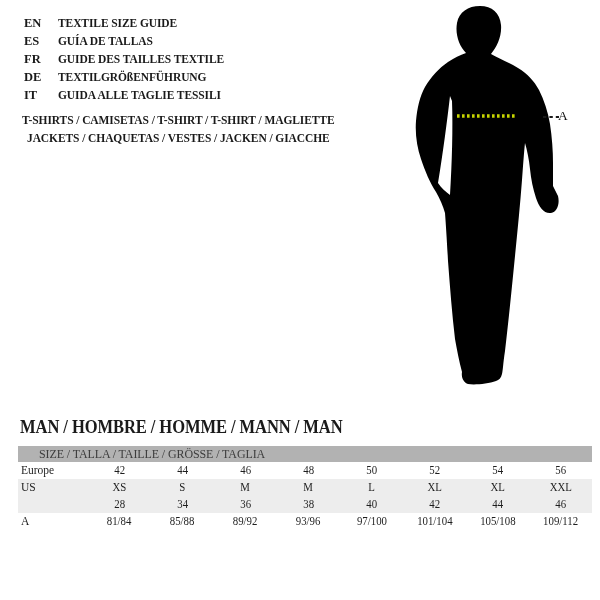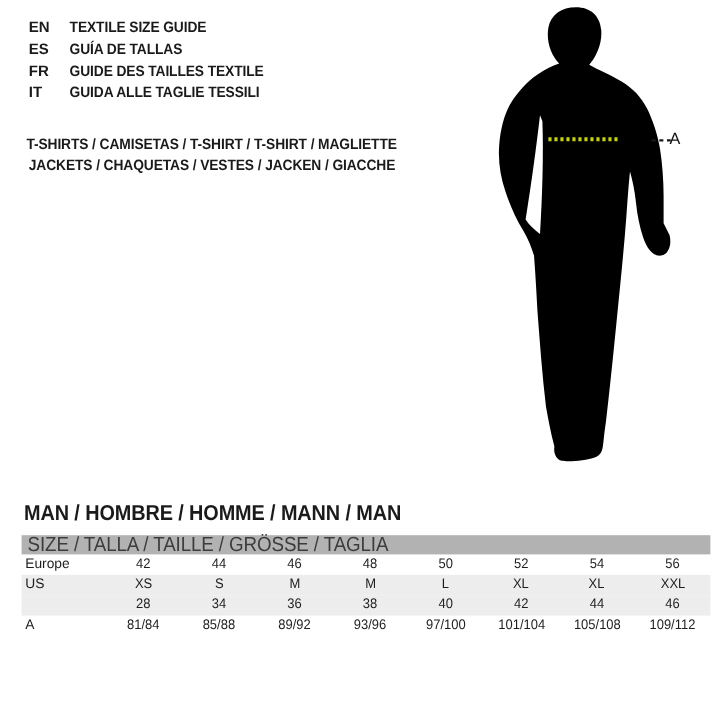--- a/index.html
+++ b/index.html
@@ -1,19 +1,19 @@
 <!DOCTYPE html>
 <html><head>
 <meta charset="utf-8">
 <style>
   * { margin:0; padding:0; box-sizing:border-box; }
   html,body { background:#fff; }
   .stage {
     position:relative; width:600px; height:600px; background:#ffffff;
-    font-family:Liberation Sans, sans-serif; color:#1a1a1a; overflow:hidden;
+    font-family:Liberation Serif, serif; color:#1a1a1a; overflow:hidden;
   }
   .cond { display:inline-block; transform:scaleX(0.92); transform-origin:0 50%; white-space:nowrap; letter-spacing:-0.1px; }
   .condc { display:inline-block; transform:scaleX(0.94); transform-origin:50% 50%; white-space:nowrap; }
 
   
   .lang-block { position:absolute; left:24px; top:14px; }
   .lang-row { display:flex; height:18px; line-height:18px; font-size:12.5px; font-weight:bold; }
   .lang-code { width:34px; }
 
   
@@ -26,21 +26,21 @@
     position:absolute; left:558px; top:108px; font-size:13.5px; font-weight:400; color:#111;
   }
 
   
   .section-title { position:absolute; left:20px; top:420px; font-size:18px; font-weight:bold; height:15px; line-height:15px; }
 
   
   .size-table { position:absolute; left:18px; top:446px; width:574px; font-size:11.5px; }
   .tbl-header {
     height:16px; line-height:16px; background:#b2b2b2; color:#3c3c3c;
-    padding-left:5px; font-size:17px;
+    padding-left:21px; font-size:13px;
   }
   .tbl-row { display:flex; height:17px; line-height:17px; color:#1e1e1e; }
   .tbl-row.shaded { background:#ededed;justify-content:flex-end; }
   .tbl-label { width:70px; padding-left:3px; }
   .tbl-cell { flex:1 1 0; text-align:center; }
 
   
   .footnote { position:absolute; left:20px; top:550px; font-size:12.5px; font-weight:bold; height:15px; line-height:15px; }
 </style>
 </head>
@@ -53,20 +53,24 @@
       <span class="lang-code">EN</span>
       <span class="cond">TEXTILE SIZE GUIDE</span>
     </div>
     <div class="lang-row">
       <span class="lang-code">ES</span>
       <span class="cond">GUÍA DE TALLAS</span>
     </div>
     <div class="lang-row">
       <span class="lang-code">FR</span>
       <span class="cond">GUIDE DES TAILLES TEXTILE</span>
+    </div>
+    <div class="lang-row">
+      <span class="lang-code">DE</span>
+      <span class="cond">TEXTILGRÖßENFÜHRUNG</span>
     </div>
     <div class="lang-row">
       <span class="lang-code">IT</span>
       <span class="cond">GUIDA ALLE TAGLIE TESSILI</span>
     </div>
   </div>
 
   <div class="cat-block">
     <div class="cat-line">
       <span class="cond">T-SHIRTS / CAMISETAS / T-SHIRT / T-SHIRT / MAGLIETTE</span>

